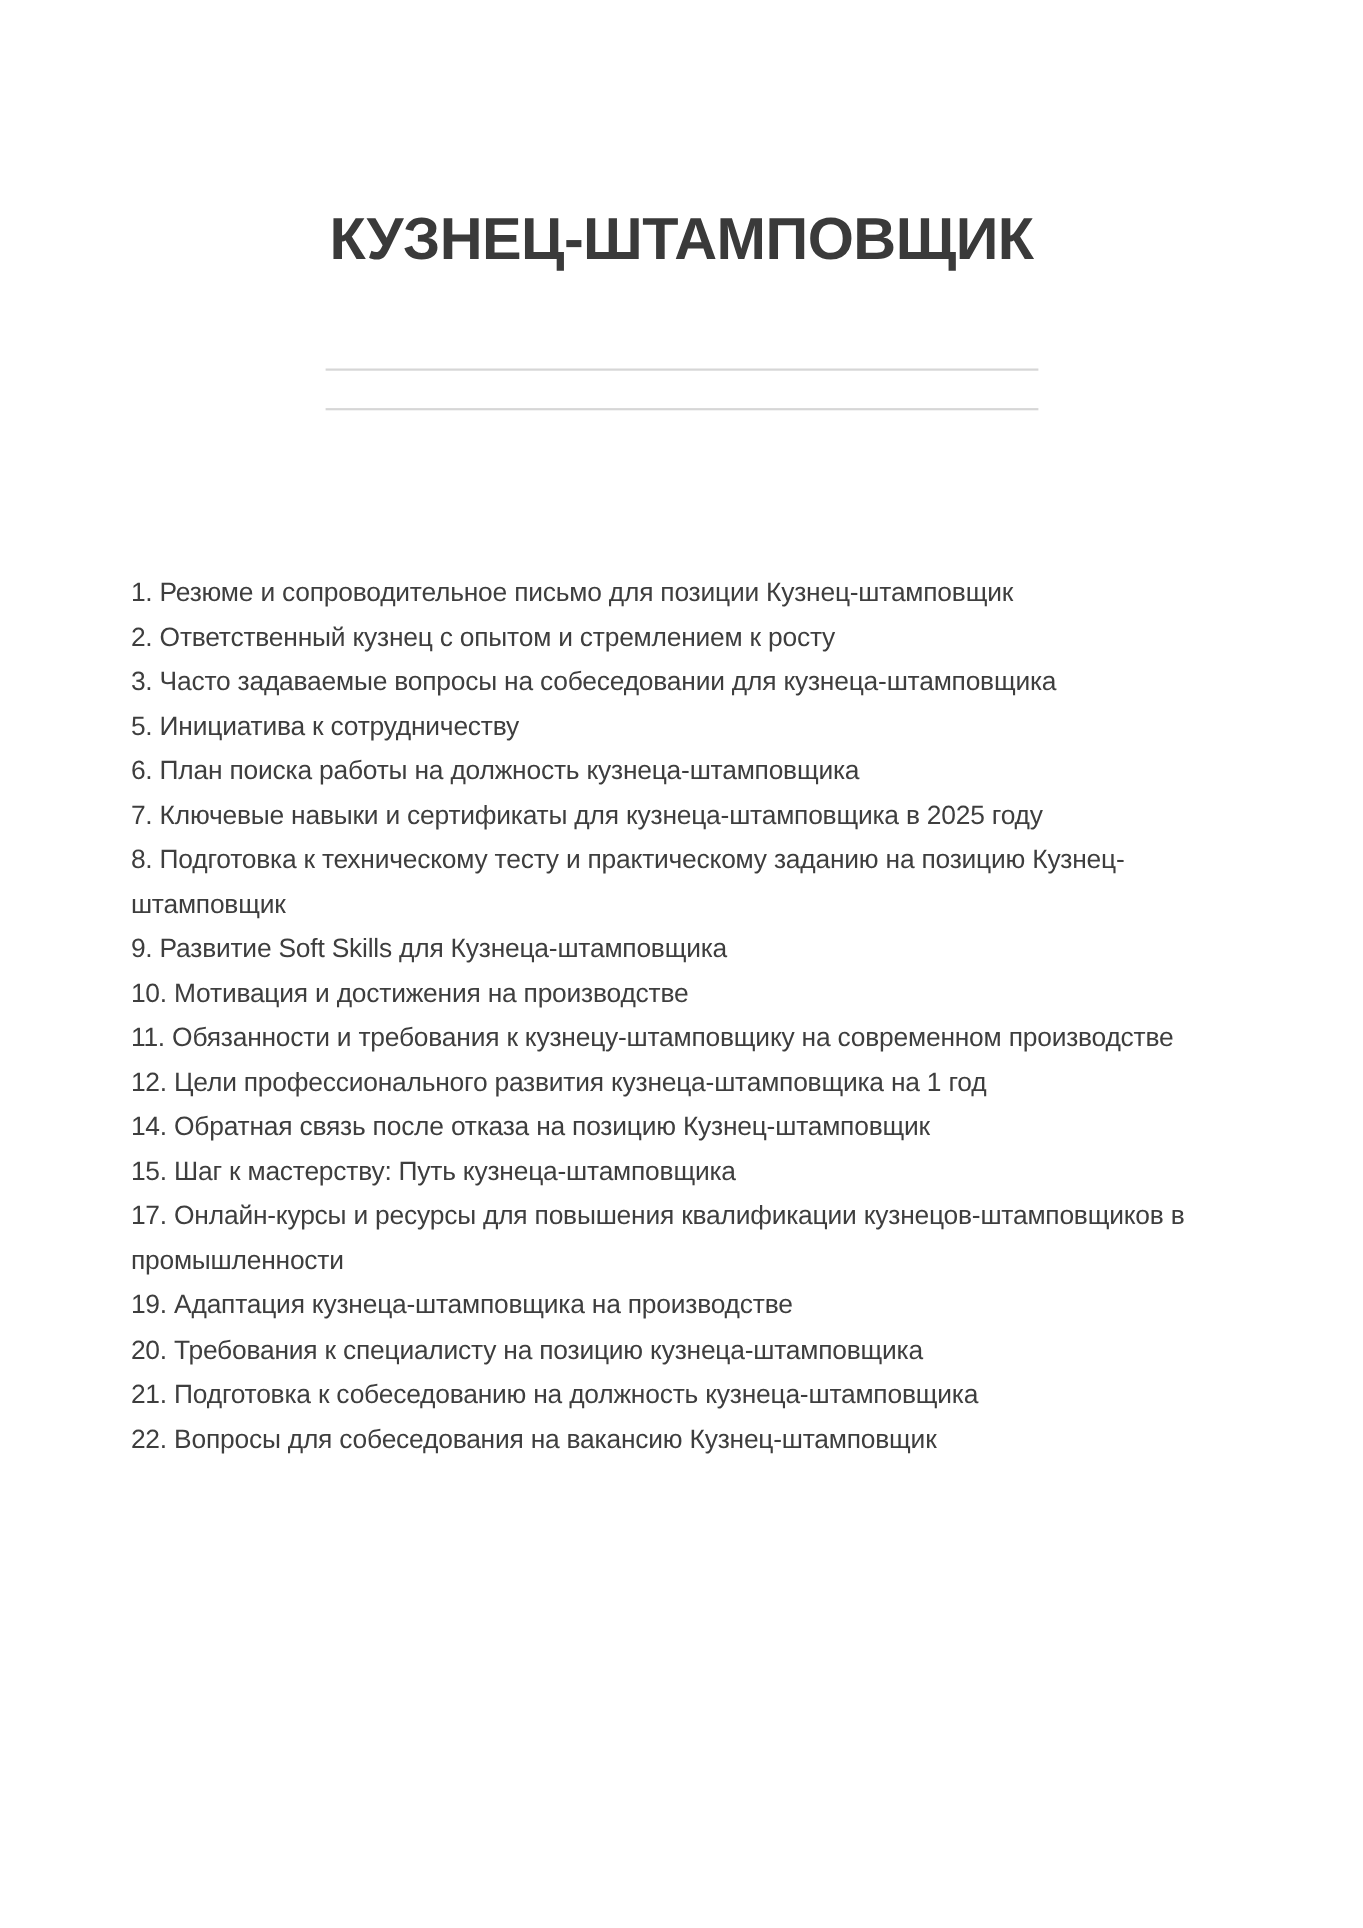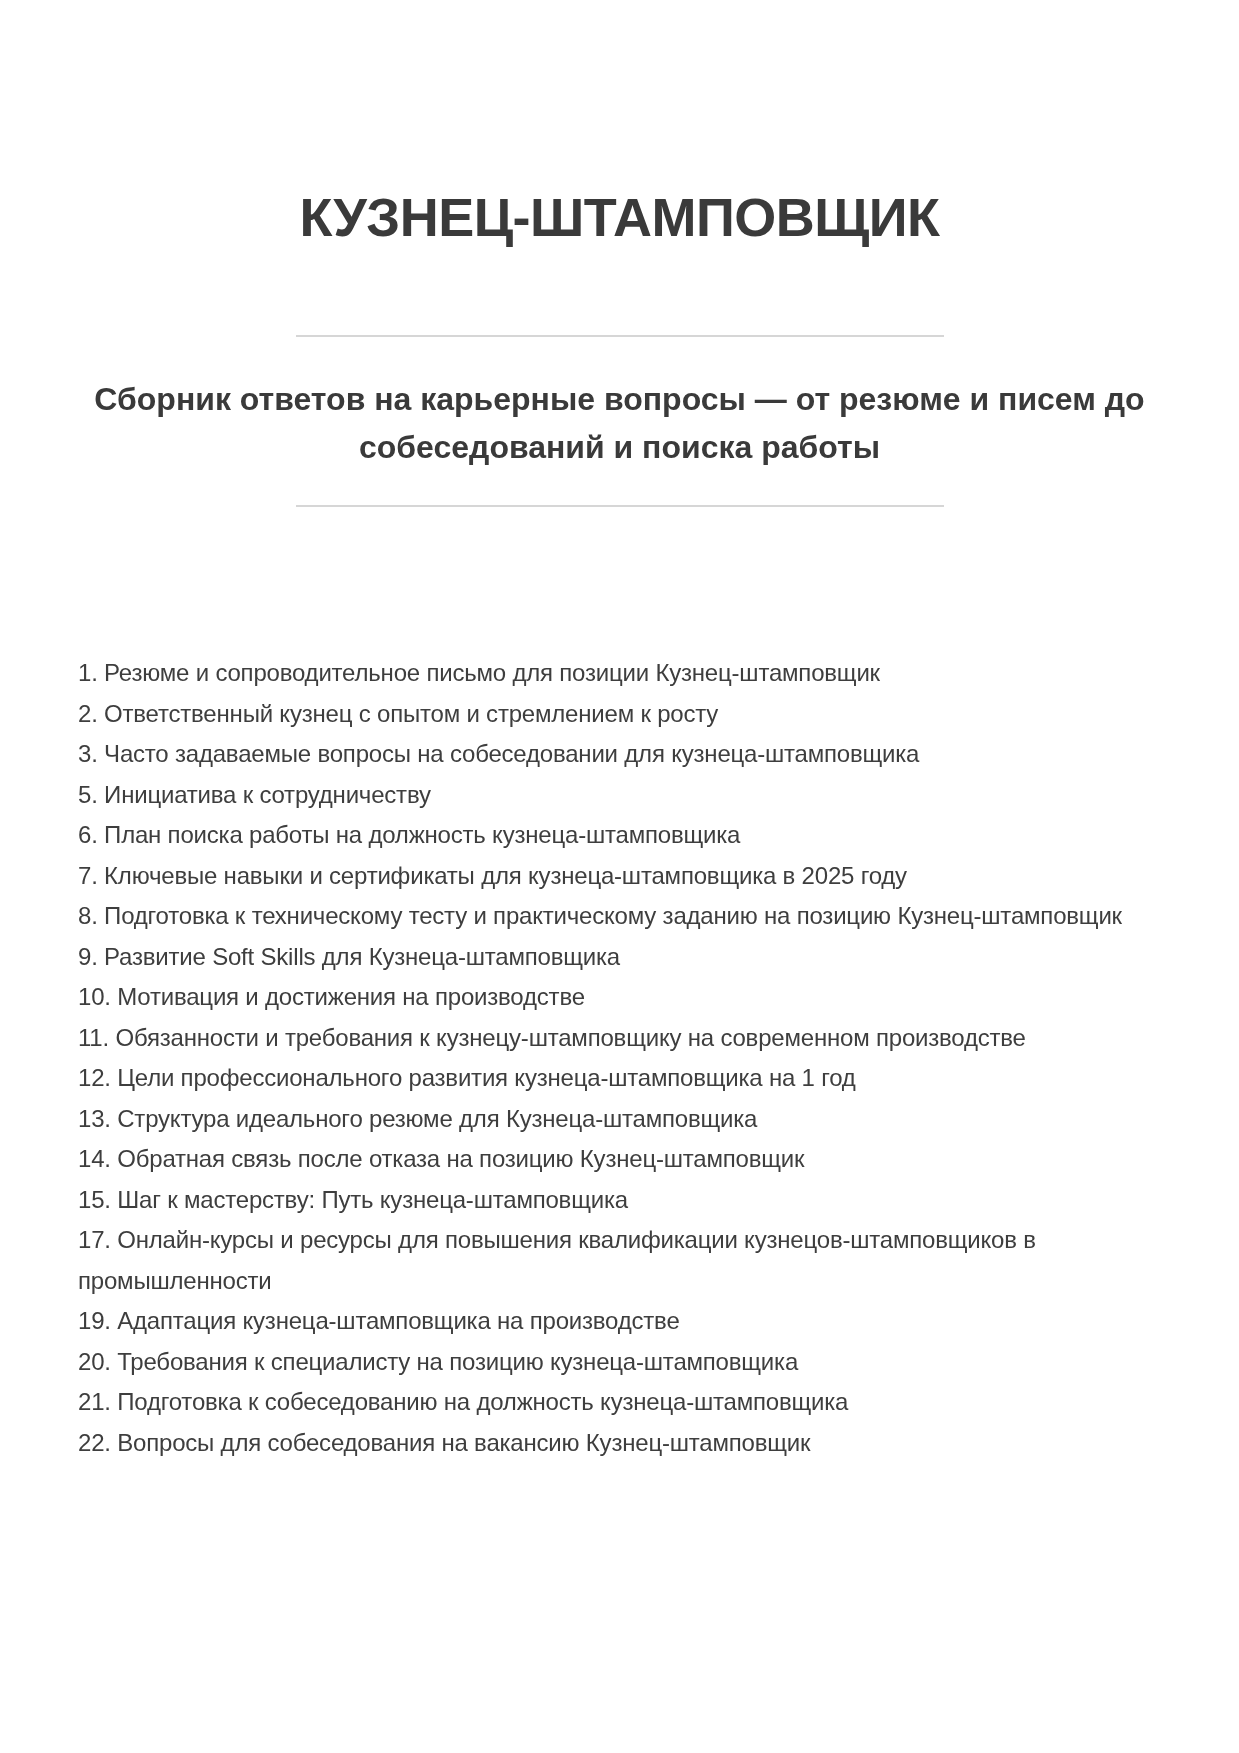--- a/index.html
+++ b/index.html
@@ -51,48 +51,47 @@
   .toc {
     margin-top: 146px;
     padding: 0 78px;
   }
   .toc-item {
     font-size: 24px;
     font-weight: 400;
     line-height: 40.5px;
     color: #3e3e3e;
     letter-spacing: -0.2px;
+    margin-left: 41px;
   }
 </style>
 </head>
 <body>
 
 <div class="page">
 
   <h1 class="doc-title">КУЗНЕЦ-ШТАМПОВЩИК</h1>
 
   <hr class="divider divider-top">
 
-  <h2 class="doc-subtitle">Сборник ответов на карьерные вопросы — от резюме и писем до собеседований и поиска работы</h2>
 
   <hr class="divider divider-bottom">
 
   <div class="toc">
       <div class="toc-item">1. Резюме и сопроводительное письмо для позиции Кузнец-штамповщик</div>
       <div class="toc-item">2. Ответственный кузнец с опытом и стремлением к росту</div>
       <div class="toc-item">3. Часто задаваемые вопросы на собеседовании для кузнеца-штамповщика</div>
       <div class="toc-item">5. Инициатива к сотрудничеству</div>
       <div class="toc-item">6. План поиска работы на должность кузнеца-штамповщика</div>
       <div class="toc-item">7. Ключевые навыки и сертификаты для кузнеца-штамповщика в 2025 году</div>
       <div class="toc-item">8. Подготовка к техническому тесту и практическому заданию на позицию Кузнец-штамповщик</div>
       <div class="toc-item">9. Развитие Soft Skills для Кузнеца-штамповщика</div>
       <div class="toc-item">10. Мотивация и достижения на производстве</div>
       <div class="toc-item">11. Обязанности и требования к кузнецу-штамповщику на современном производстве</div>
       <div class="toc-item">12. Цели профессионального развития кузнеца-штамповщика на 1 год</div>
-      <div class="toc-item">13. Структура идеального резюме для Кузнеца-штамповщика</div>
       <div class="toc-item">14. Обратная связь после отказа на позицию Кузнец-штамповщик</div>
       <div class="toc-item">15. Шаг к мастерству: Путь кузнеца-штамповщика</div>
       <div class="toc-item">17. Онлайн-курсы и ресурсы для повышения квалификации кузнецов-штамповщиков в промышленности</div>
       <div class="toc-item">19. Адаптация кузнеца-штамповщика на производстве</div>
       <div class="toc-item">20. Требования к специалисту на позицию кузнеца-штамповщика</div>
       <div class="toc-item">21. Подготовка к собеседованию на должность кузнеца-штамповщика</div>
       <div class="toc-item">22. Вопросы для собеседования на вакансию Кузнец-штамповщик</div>
     </div>
 
 </div>

